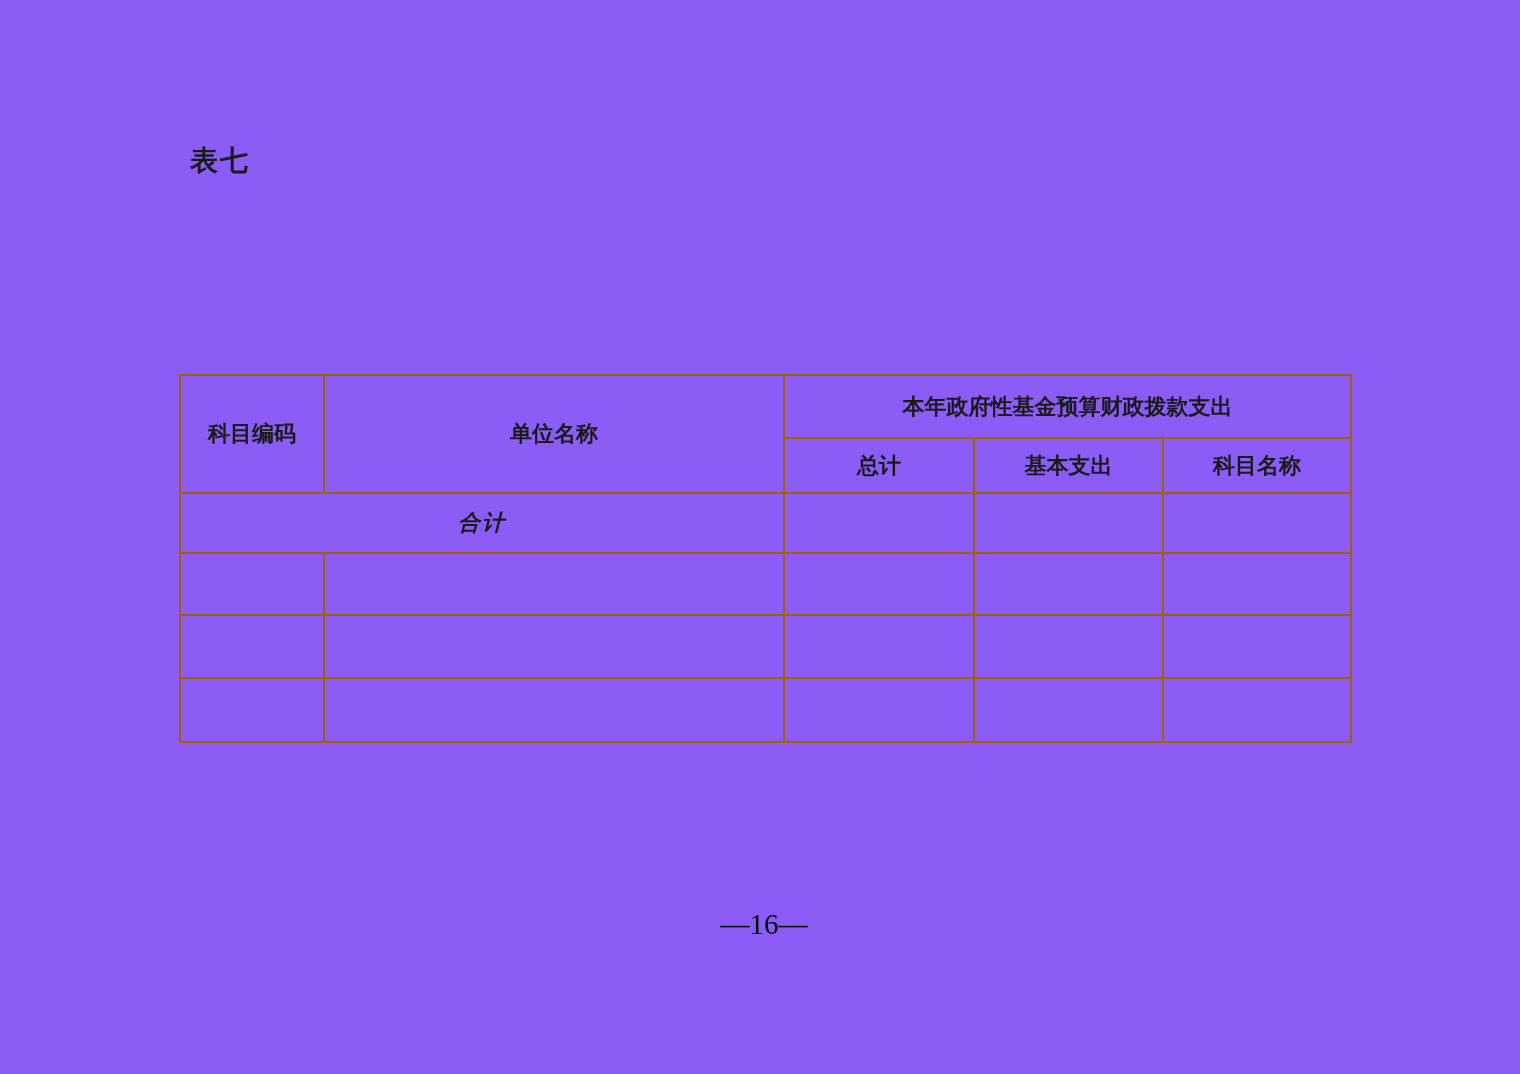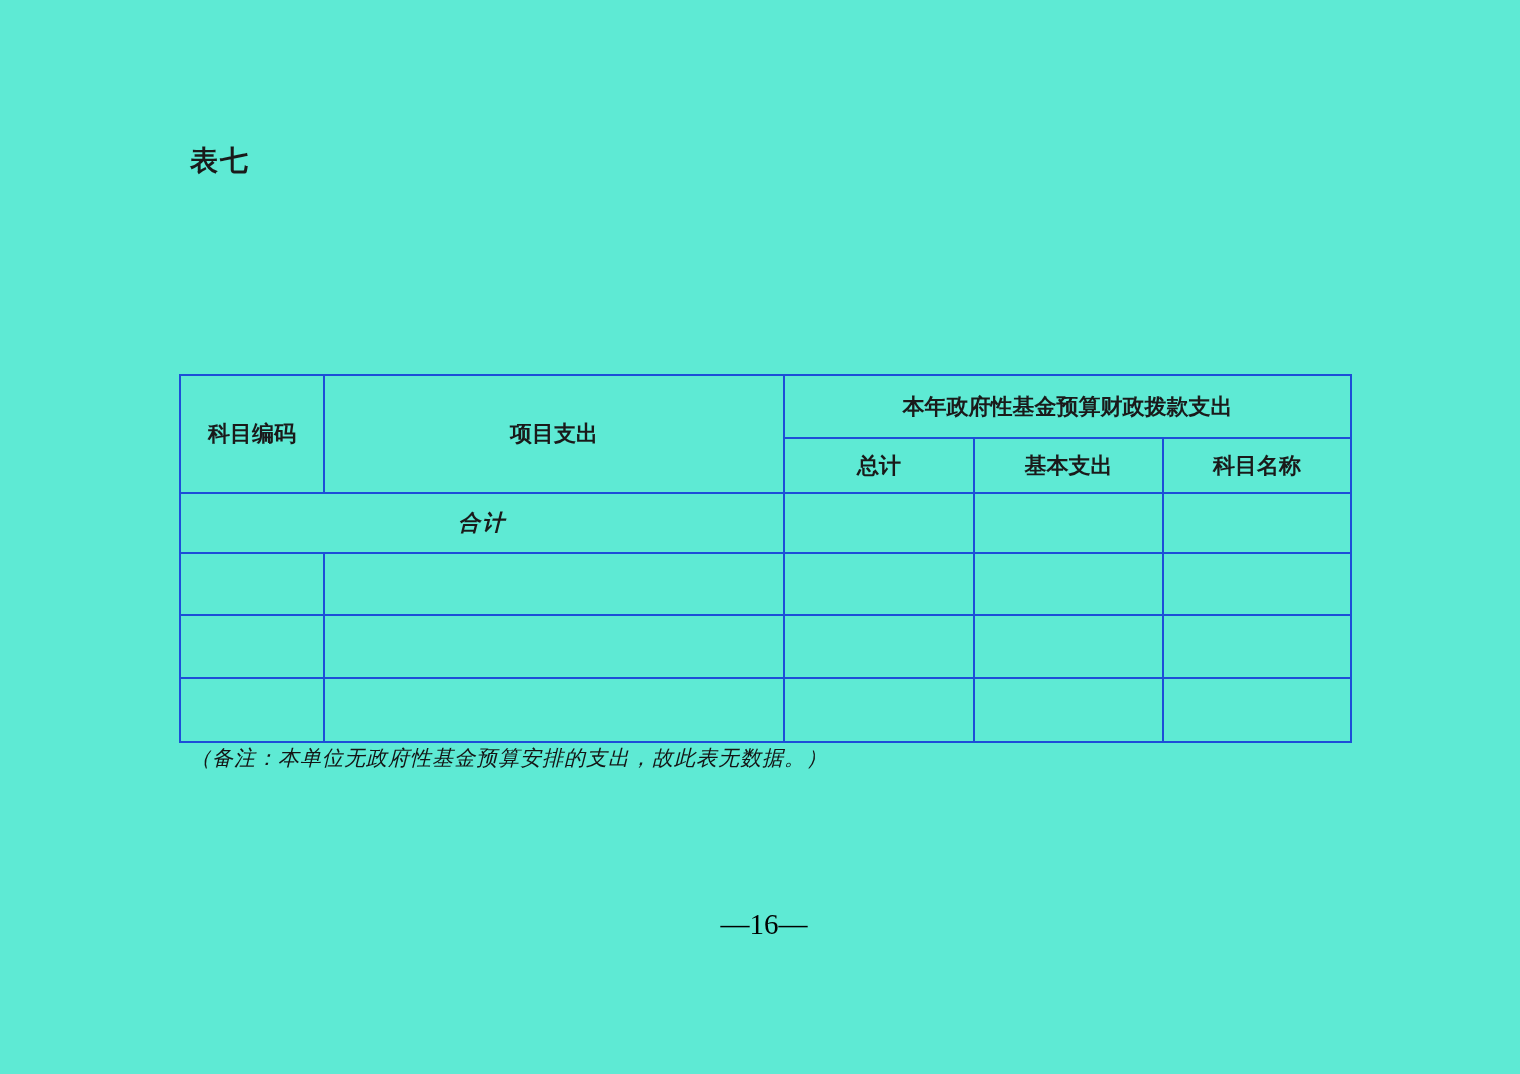--- a/index.html
+++ b/index.html
@@ -9,21 +9,21 @@
     height: 1074px;
     background: #ffffff;
     overflow: hidden;
     font-family: "Liberation Sans", sans-serif;
     color: #1c1c1c;
   }
   .page {
     position: relative;
     width: 1520px;
     height: 1074px;
-    background: #5eead4;
+    background: #8b5cf6;
   }
   .table-label {
     position: absolute;
     left: 190px;
     top: 142px;
     font-family: "Liberation Sans", "DejaVu Sans", sans-serif;
     font-weight: bold;
     font-size: 28px;
     letter-spacing: 2px;
     color: #1a1a1a;
@@ -58,21 +58,21 @@
   }
   table.budget-table {
     position: absolute;
     left: 179px;
     top: 374px;
     border-collapse: collapse;
     table-layout: fixed;
     width: 1171px;
   }
   table.budget-table td, table.budget-table th {
-    border: 2px solid #1d4ed8;
+    border: 2px solid #a16207;
     padding: 0;
     text-align: center;
     vertical-align: middle;
     font-family: "Liberation Sans", "DejaVu Sans", sans-serif;
     font-weight: bold;
     font-size: 22px;
     color: #1a1a1a;
     overflow: hidden;
     margin-top: 33px;
   }
@@ -123,21 +123,21 @@
     <colgroup>
       <col style="width:144px">
       <col style="width:460px">
       <col style="width:190px">
       <col style="width:189px">
       <col style="width:188px">
     </colgroup>
     <tbody>
       <tr class="hrow-1">
         <td rowspan="2">科目编码</td>
-        <td rowspan="2">项目支出</td>
+        <td rowspan="2">单位名称</td>
         <td colspan="3">本年政府性基金预算财政拨款支出</td>
       </tr>
       <tr class="hrow-2">
         <td>总计</td>
         <td>基本支出</td>
         <td>科目名称</td>
       </tr>
       <tr class="total-row">
         <td colspan="2" class="total-cell">合计</td>
         <td></td>
@@ -161,17 +161,16 @@
       <tr class="body-row-3">
         <td></td>
         <td></td>
         <td></td>
         <td></td>
         <td></td>
       </tr>
     </tbody>
   </table>
 
-  <div class="footnote">（备注：本单位无政府性基金预算安排的支出，故此表无数据。）</div>
 
   <div class="page-number">—16—</div>
 
 </div>
 
 </body></html>

